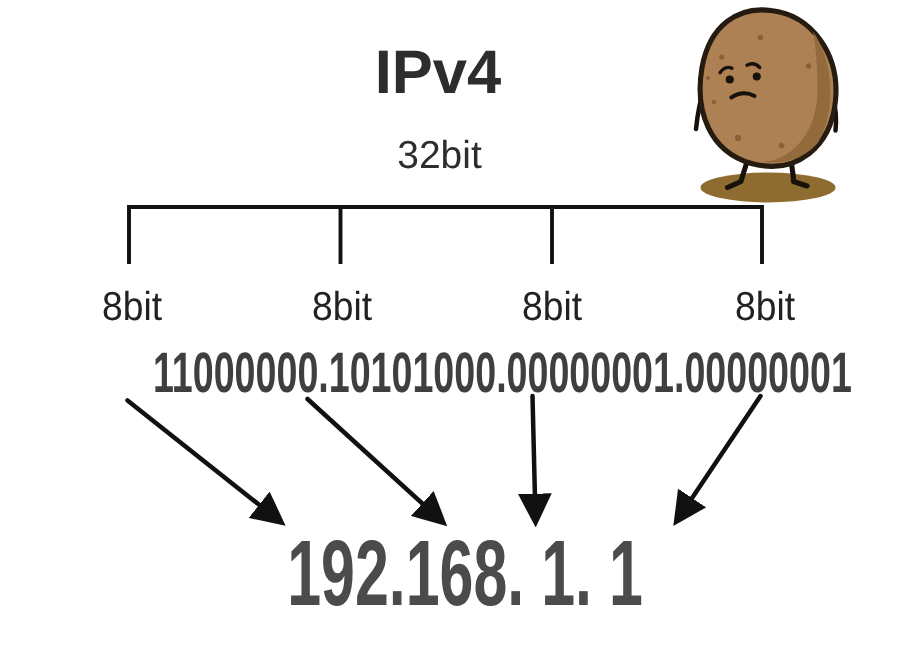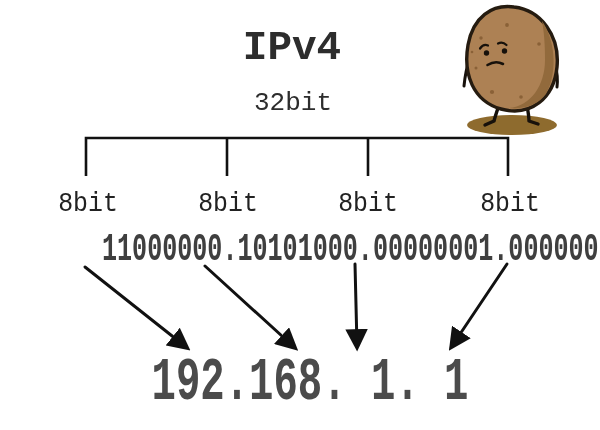--- a/index.html
+++ b/index.html
@@ -6,21 +6,21 @@
     margin: 0;
     padding: 0;
     background: #ffffff;
   }
   .canvas {
     position: relative;
     width: 600px;
     height: 430px;
     background: #ffffff;
     overflow: hidden;
-    font-family: Liberation Mono, monospace;
+    font-family: Liberation Sans, sans-serif;
   }
   .layer {
     position: absolute;
     left: 0; top: 0;
     width: 600px; height: 430px;
   }
   .title {
     position: absolute;
     left: -8px; top: 25px;
     width: 600px;

